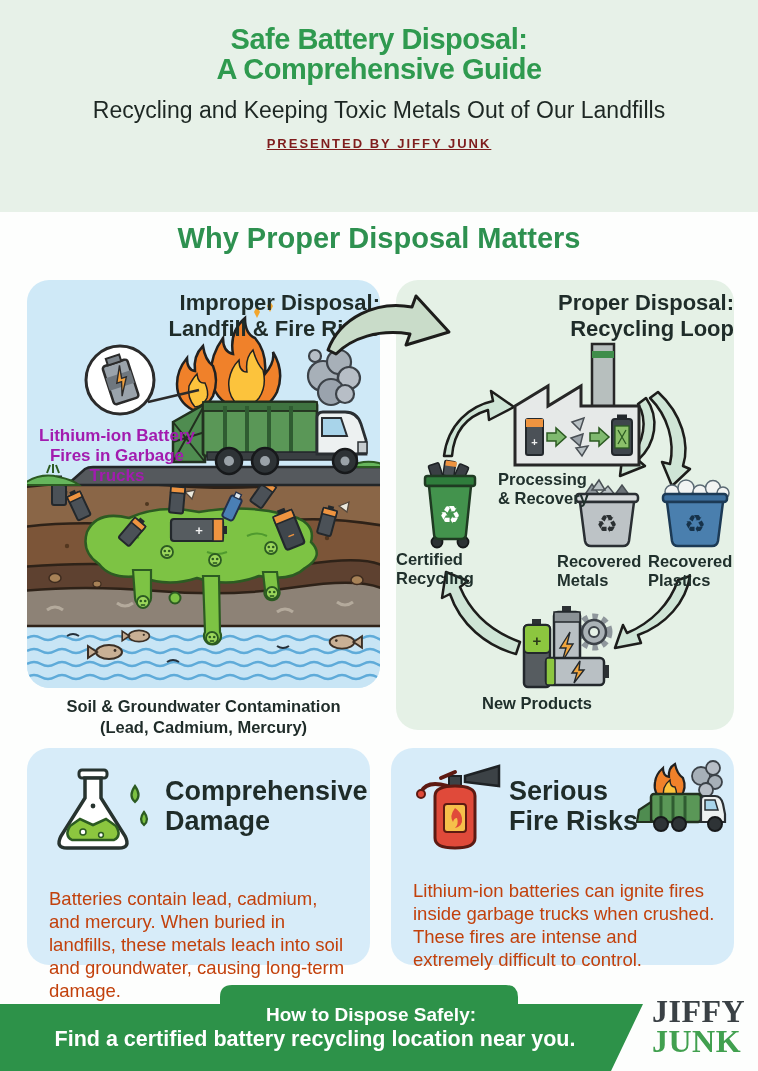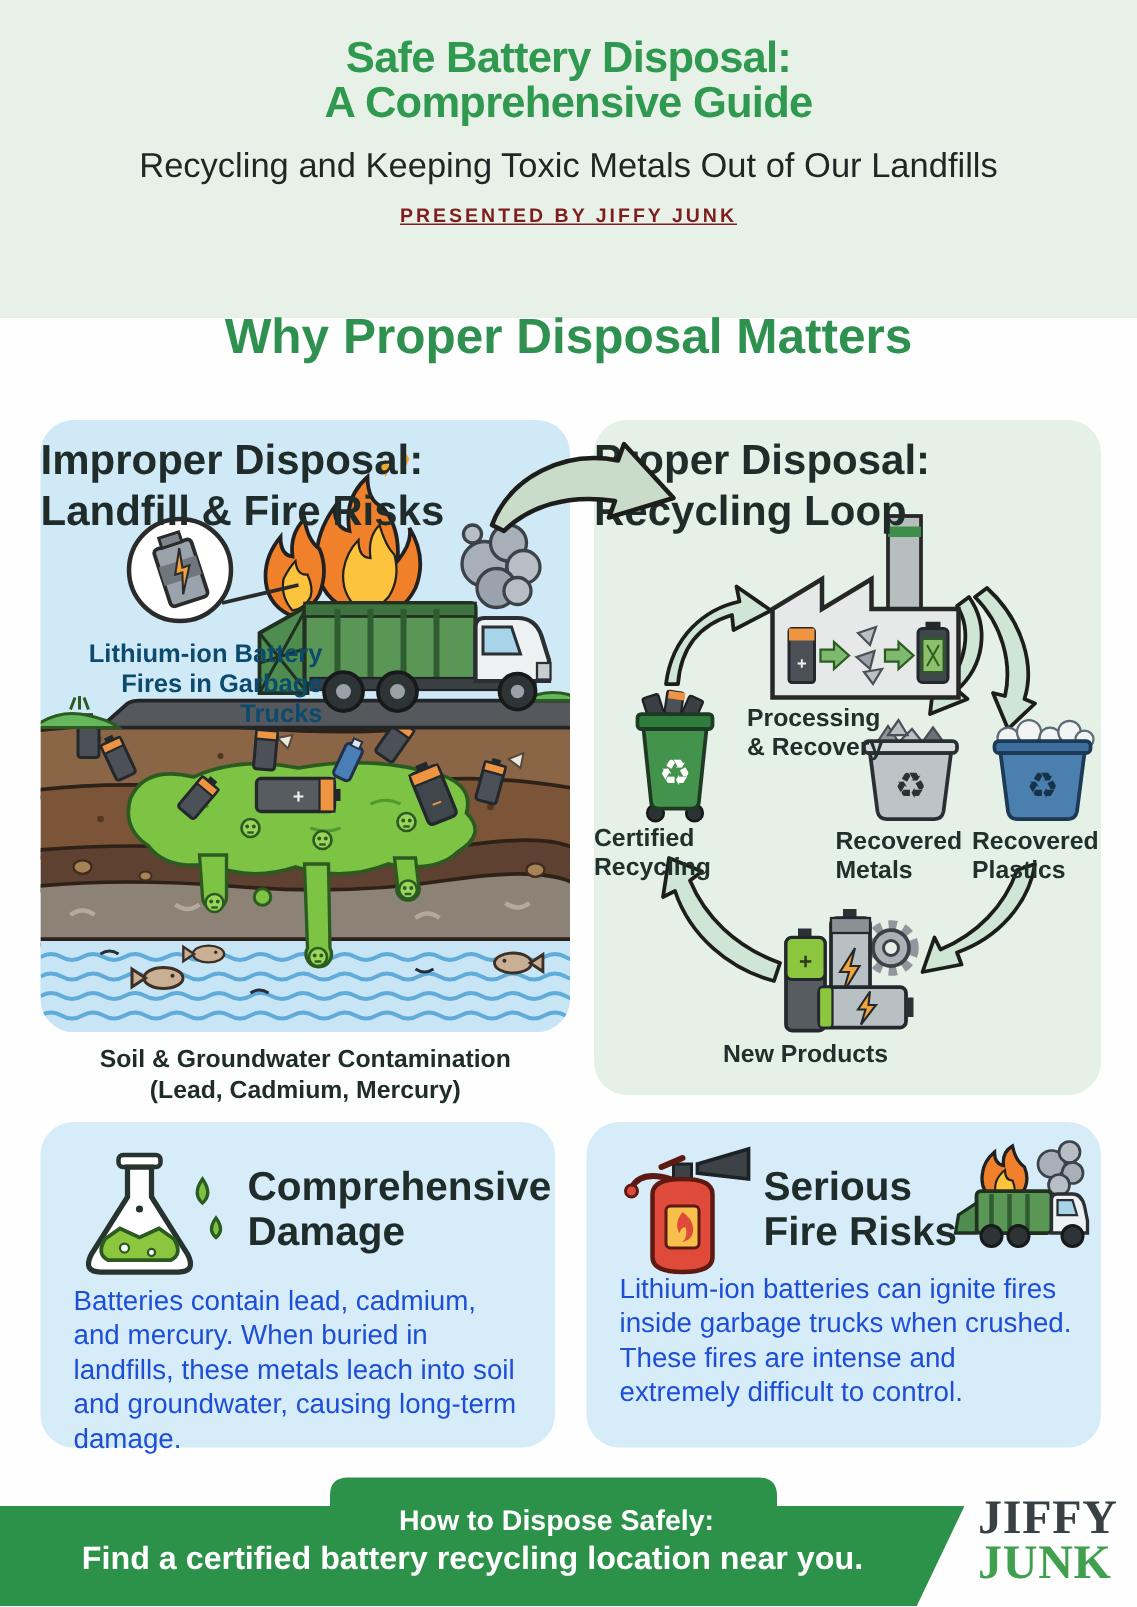--- a/index.html
+++ b/index.html
@@ -4,38 +4,38 @@
 <style>
   html,body{margin:0;padding:0;background:#ffffff;}
   .page{position:relative;width:758px;height:1071px;overflow:hidden;
         font-family:"Liberation Sans","DejaVu Sans",sans-serif;background:#fdfefd;}
   .abs{position:absolute;}
   
   .hero{left:0;top:0;width:758px;height:212px;background:#e7f1e8;text-align:center;}
   .hero h1{margin:24px 0 0;font-size:29px;line-height:1.05;font-weight:800;color:#2f9a4f;letter-spacing:-.5px;}
   .hero .sub{margin-top:12px;font-size:23px;font-weight:500;color:#1d2723;}
   .hero .pres{margin-top:12px;font-size:13px;font-weight:600;letter-spacing:2px;color:#7f1d1d;text-decoration:underline;}
-  .why{left:0;top:205px;width:758px;text-align:center;font-size:33px;font-weight:800;color:#2e9150;}
+  .why{left:0;top:222px;width:758px;text-align:center;font-size:29px;font-weight:800;color:#2e9150;}
   
   .panel{border-radius:22px;overflow:hidden;}
   .panel-l{left:27px;top:280px;width:353px;height:408px;background:#cfe9f7;}
   .panel-r{left:396px;top:280px;width:338px;height:450px;background:#e5f1e6;}
-  .ptitle{position:absolute;left:0;top:10px;width:100%;text-align:left;
-          font-size:28px;font-weight:800;color:#1f2c29;line-height:1.2;z-index:5;}
+  .ptitle{position:absolute;left:0;top:10px;width:100%;text-align:right;
+          font-size:22px;font-weight:800;color:#1f2c29;line-height:1.2;z-index:5;}
   .nodelabel{position:absolute;text-align:left;font-size:16.5px;font-weight:700;color:#20302c;line-height:1.15;z-index:5;}
-  .trucklabel{position:absolute;left:20px;top:146px;width:168px;text-align:right;
-          font-size:17px;font-weight:700;color:#0c4a6e;line-height:1.18;z-index:5;}
+  .trucklabel{position:absolute;left:6px;top:146px;width:168px;text-align:center;
+          font-size:17px;font-weight:700;color:#a21caf;line-height:1.18;z-index:5;}
   .caption{left:27px;top:696px;width:353px;text-align:center;font-size:16.5px;font-weight:700;color:#1f2c29;line-height:1.25;}
   .scene{position:absolute;left:0;top:0;}
   
   .card{border-radius:22px;background:#d7ecf9;}
   .card-l{left:27px;top:748px;width:343px;height:217px;}
   .card-r{left:391px;top:748px;width:343px;height:217px;}
   .cardtitle{position:absolute;font-size:27px;font-weight:800;color:#1f2c29;line-height:1.12;}
-  .cardbody{position:absolute;font-size:18.5px;color:#1d4ed8;line-height:1.24;}
+  .cardbody{position:absolute;font-size:18.5px;color:#c2410c;line-height:1.24;margin-top:32px;}
   
   .footer-text1{left:222px;top:1004px;width:298px;text-align:center;font-size:19px;font-weight:800;color:#ffffff;z-index:4;}
   .footer-text2{left:0px;top:1027px;width:630px;text-align:center;font-size:21.5px;font-weight:800;color:#ffffff;z-index:4;}
   .logo{left:652px;top:996px;width:100px;line-height:.95;font-weight:800;font-size:32px;letter-spacing:.5px;z-index:4;font-family:Liberation Serif, serif;}
   .logo .l1{color:#3a4145;} .logo .l2{color:#41a04f;}
 </style>
 </head>
 <body>
 
 <div class="page">

